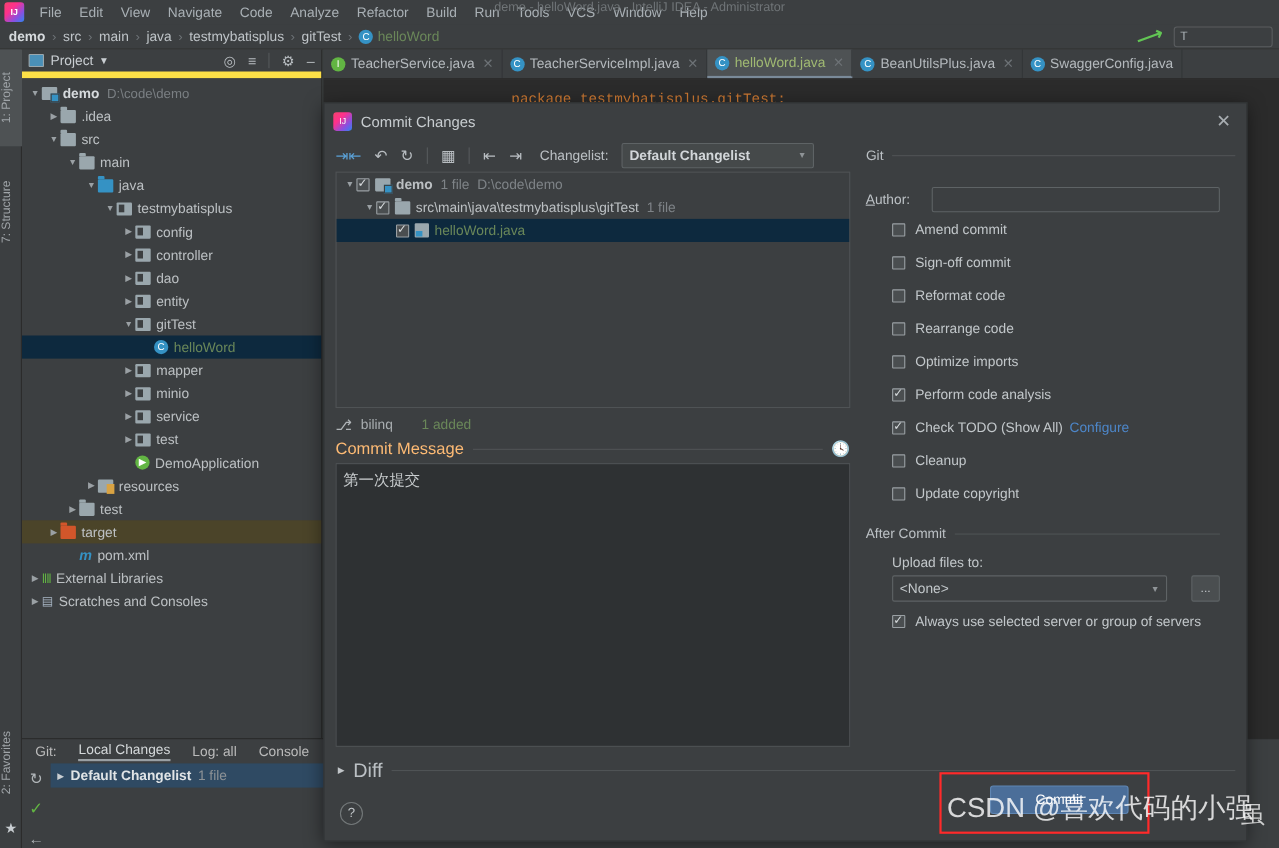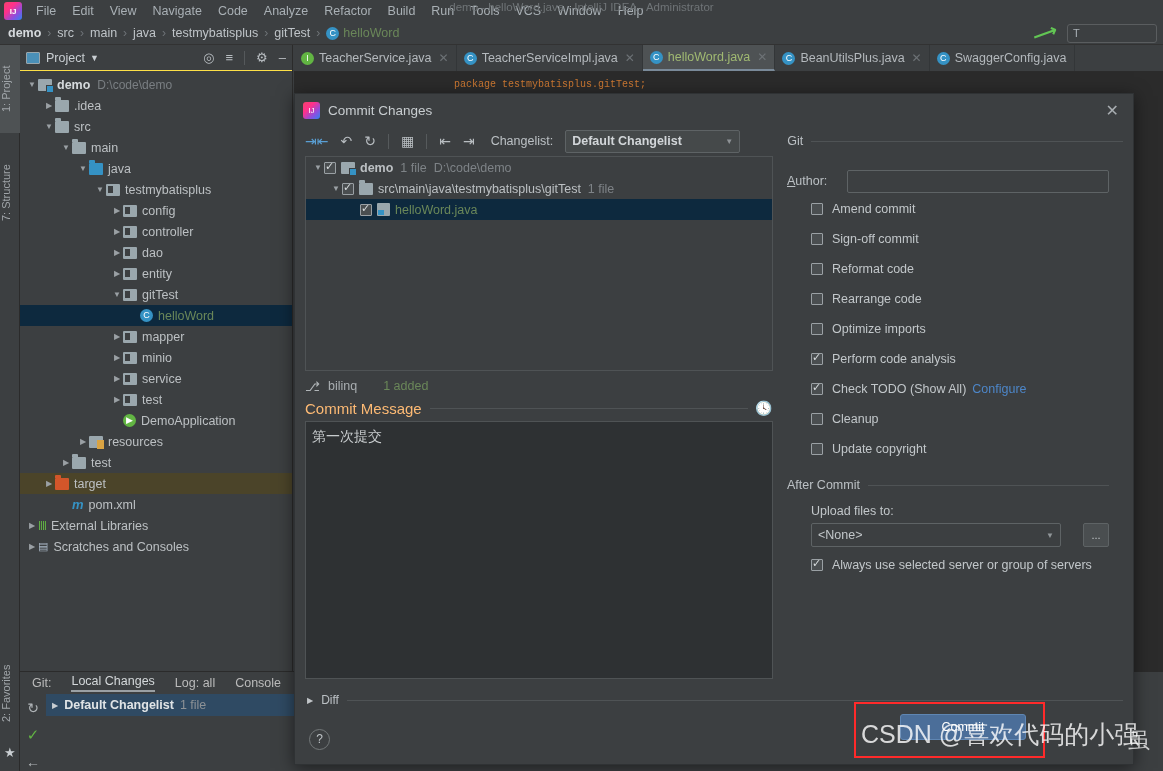--- a/index.html
+++ b/index.html
@@ -66,21 +66,21 @@
   }
   .vtab.active { background: #4e5254; }
 
   
   .projectpane {
     position: absolute; left: 20px; top: 45px; width: 273px; height: 626px;
     background: #3c3f41; border-right: 1px solid #2b2b2b;
   }
   .pp-header {
     height: 26px; display: flex; align-items: center; padding: 0 6px;
-    border-bottom: 1px solid #fde047;
+    border-bottom: 6px solid #fde047;
   }
   .pp-title { color: #c9ced2; font-size: 12.5px; margin-left: 6px;}
   .pp-ico {
     width: 14px; height: 12px; background: #4a90b8; border: 1px solid #9aa7ad; border-radius: 1px;
   }
   .pp-caret { margin-left: 5px; color: #c9ced2; font-size: 9px; }
   .pp-tools { margin-left: auto; display: flex; align-items: center; gap: 11px; color: #b8bdc1; }
   .pp-tools .t { font-size: 13px; line-height: 1;}
   .pp-sep { width:1px; height:14px; background:#55595b; }
 
@@ -135,21 +135,21 @@
   .edtab.active { background: #4e5254; color: #a0b972; border-bottom: 2px solid #7a8a99;}
   .tab-x { color: #6d7276; font-size: 12px; margin-left: 2px;}
   .ic-c { width:13px;height:13px;border-radius:50%;background:#3592c4;color:#fff;font-size:9px;line-height:13px;text-align:center;}
   .ic-i { width:13px;height:13px;border-radius:50%;background:#62b543;color:#fff;font-size:9px;line-height:13px;text-align:center;}
 
   
   .editorbg {
     position: absolute; left: 294px; top: 72px; width: 869px; height: 610px;
     background: #2b2b2b; overflow: hidden;
   }
-  .code-line { font-family: "Liberation Mono", monospace; font-size: 10px; white-space: pre; }
+  .code-line { font-family: "Liberation Mono", monospace; font-size: 13px; white-space: pre; }
   .kw { color: #cc7832; }
 
   
   .gitpanel {
     position: absolute; left: 20px; top: 671px; width: 1143px; height: 100px;
     background: #3c3f41; border-top: 1px solid #2b2b2b;
   }
   .gp-tabs { height: 22px; display: flex; align-items: center; padding-left: 12px; gap: 20px; font-size: 12.5px;}
   .gp-tabs .act { color: #d4d8da; border-bottom: 2px solid #9aa0a4; padding-bottom: 2px;}
   .gp-body { display: flex; height: 78px; }
@@ -247,21 +247,21 @@
     flex: 1; height: 24px; background: #3c3f41; border: 1px solid #5e6365; border-radius: 2px;
     display:flex; align-items:center; padding: 0 6px; color:#c2c7ca; font-size:12.5px;
   }
   .upload-combo .arw { margin-left:auto; font-size:8px; color:#909598;}
   .btn-dots { width: 26px; height: 24px; background: #4a4e50; border: 1px solid #5e6365; border-radius: 2px;
               color:#c2c7ca; font-size: 11px; text-align:center; line-height: 22px;}
 
   .dlg-bottom { position: absolute; left: 0; bottom: 0; width: 840px; height: 76px; }
   .diff-row { display:flex; align-items:center; gap:8px; padding: 0 12px; height: 24px;}
   .diff-row .ar { font-size: 8px; color: #c1c5c8;}
-  .diff-row .lb { color: #bbc0c4; font-size: 12px;}
+  .diff-row .lb { color: #bbc0c4; font-size: 18px;}
   .diff-row .ln { flex: 1; height:1px; background:#4f5355;}
   .help-btn {
     position: absolute; left: 14px; bottom: 14px; width: 21px; height: 21px;
     border-radius: 50%; border: 1px solid #737879; color: #bfc4c7;
     font-size: 12px; text-align: center; line-height: 19px;
   }
   .commit-btn {
     position: absolute; right: 109px; bottom: 24px; width: 126px; height: 26px;
     background: #4b6e99; border: 1px solid #5f86b3; border-radius: 3px;
     color: #ffffff; font-size: 12.5px; display:flex; align-items:center; justify-content:center;

